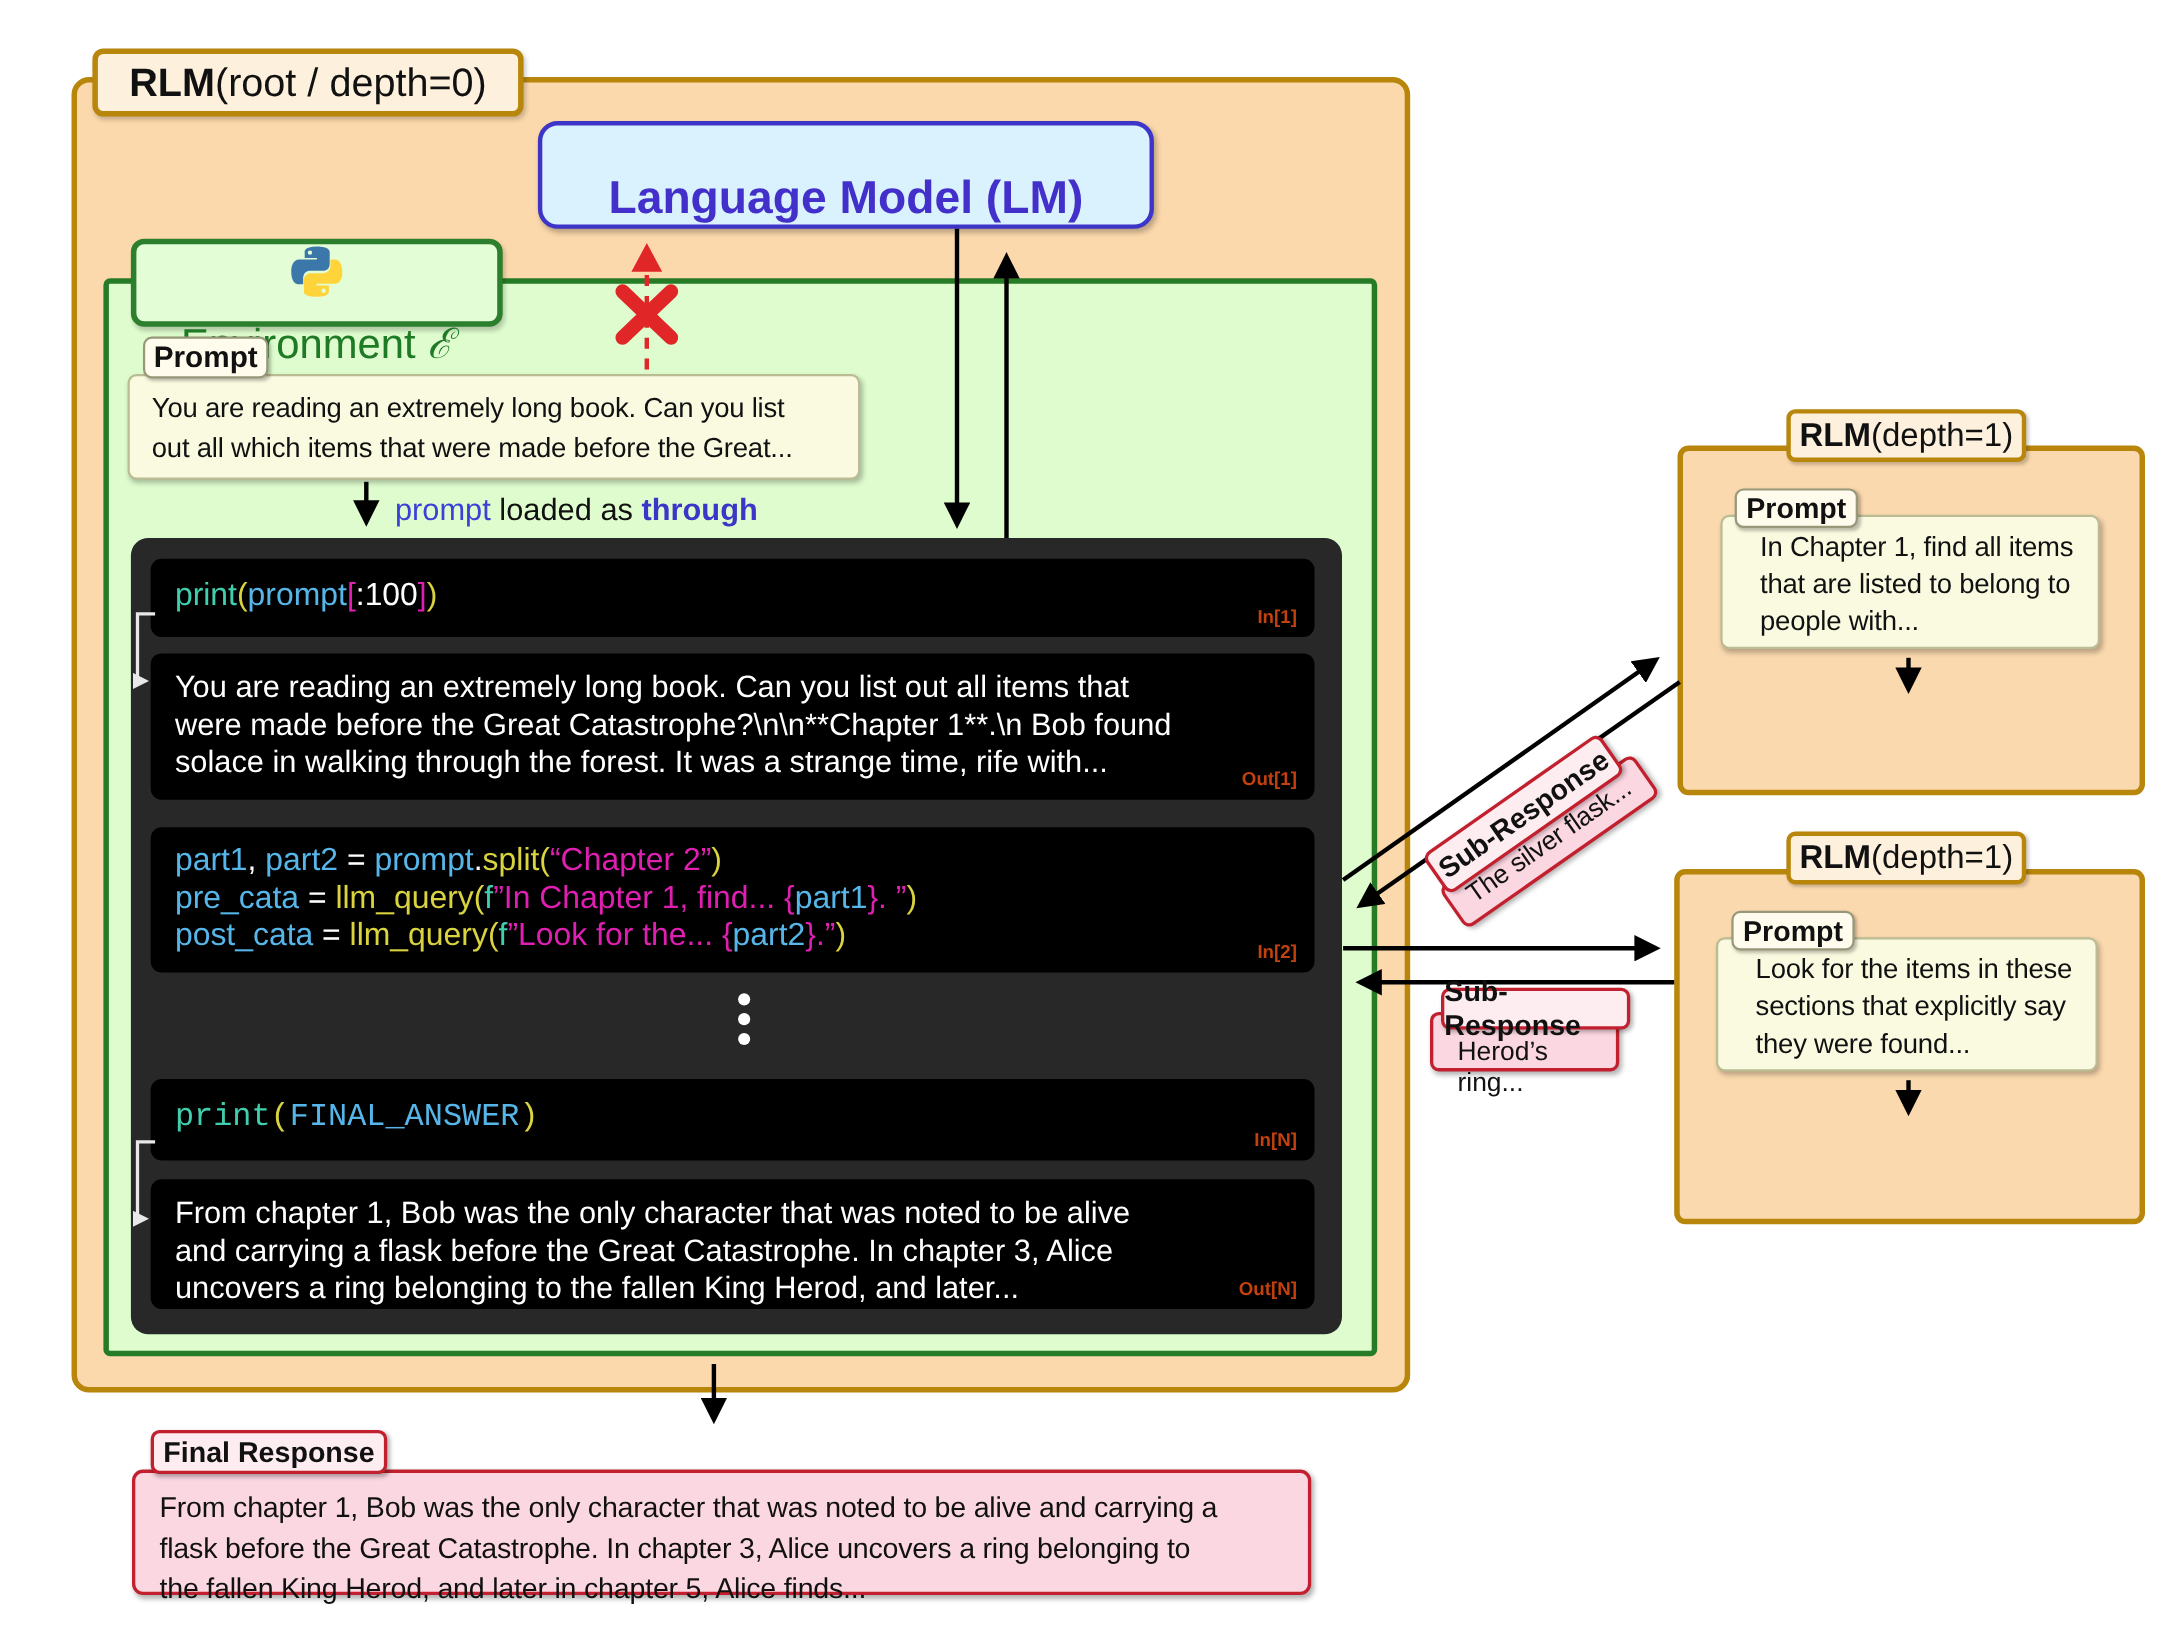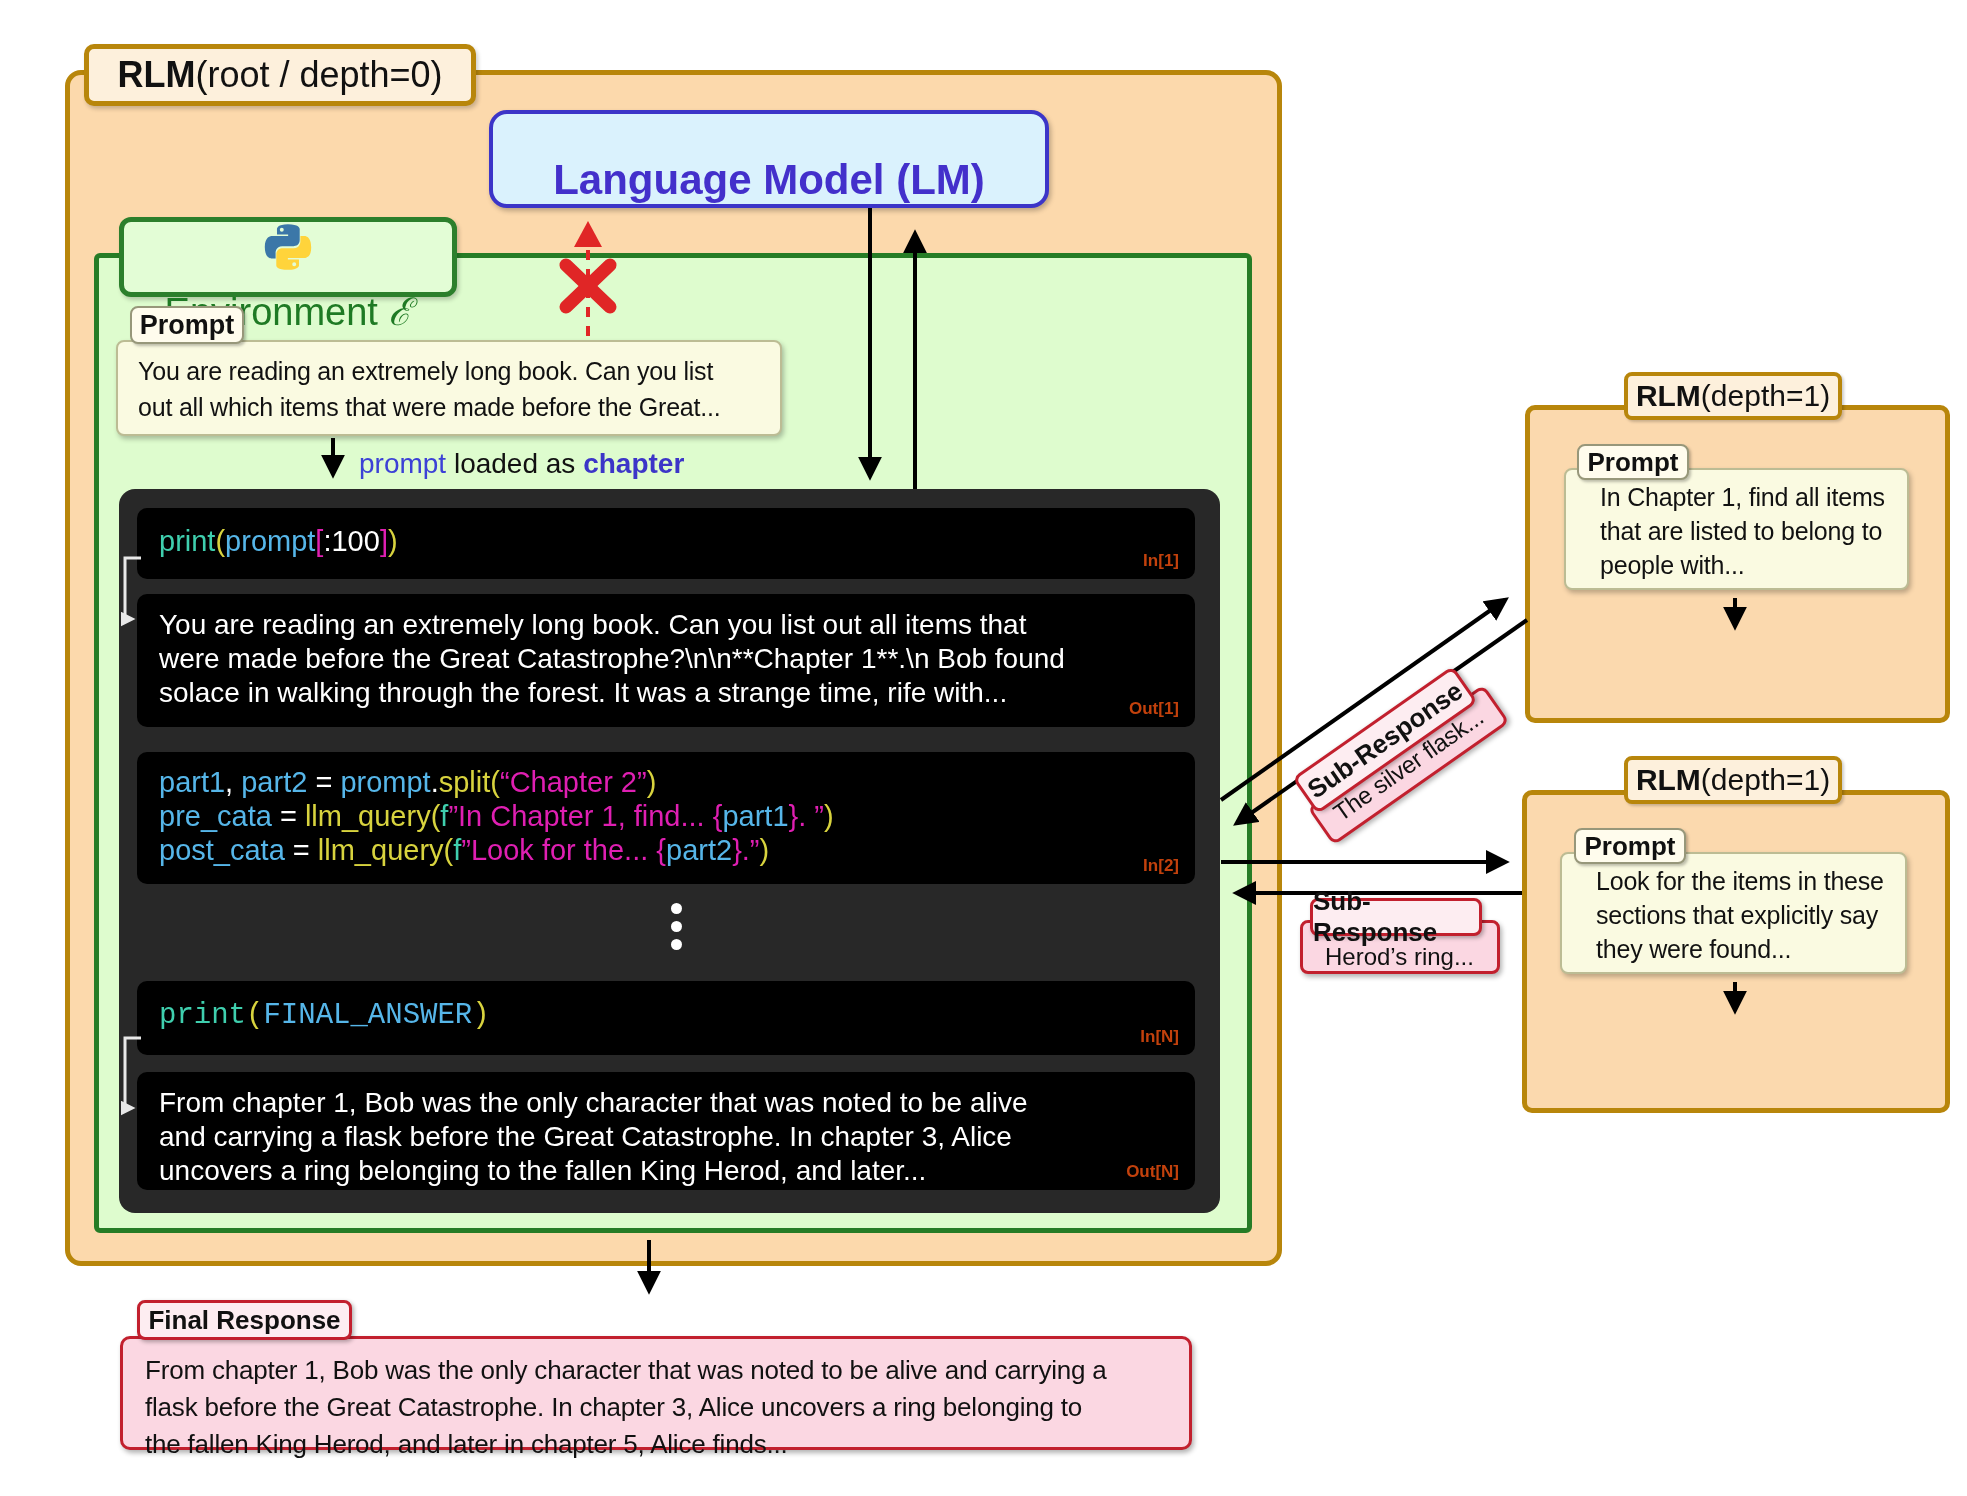--- a/index.html
+++ b/index.html
@@ -36,21 +36,21 @@
   .sub-prompt{font-size:25px;line-height:34px;padding:10px 34px;letter-spacing:-0.2px;}
   .sub-prompt-label{width:112px;height:36px;font-size:26px;}
   .lm-sub{font-size:29px;border-width:3px;border-radius:14px;}
   
   .pink-tag{background:#fdedf1;border:3px solid #c2202e;border-radius:8px;display:flex;align-items:center;justify-content:center;font-weight:bold;font-size:26px;box-shadow:2px 2px 4px rgba(0,0,0,.3);}
   .pink-box{background:#fbd7e2;border:3px solid #c2202e;border-radius:8px;box-shadow:2px 3px 5px rgba(0,0,0,.3);}
   .rot{transform:rotate(-35deg);}
   .sub1-text{left:1264px;top:742px;width:215px;height:46px;font-size:24px;display:flex;align-items:center;justify-content:center;z-index:6;letter-spacing:-0.2px;}
   .sub1-label{left:1250px;top:718px;width:196px;height:44px;border-width:3.5px;z-index:7;}
   .sub2-label{left:1273px;top:898px;width:172px;height:38px;z-index:7;}
-  .sub2-box{left:1263px;top:920px;width:200px;height:54px;font-size:24px;padding:20px 0 0 22px;z-index:6;}
+  .sub2-box{left:1263px;top:920px;width:172px;height:54px;font-size:24px;padding:20px 0 0 22px;z-index:6;}
   .final-label{left:100px;top:1300px;width:215px;height:40px;z-index:3;}
   .final-box{left:83px;top:1336px;width:1072px;height:114px;font-size:26px;line-height:37px;padding:13px 22px;white-space:nowrap;letter-spacing:-0.2px;border-radius:10px;z-index:2;}
   svg.overlay{position:absolute;left:0;top:0;z-index:5;pointer-events:none;}
   .b{font-weight:bold;}
 </style>
 </head>
 <body>
 
 <div class="canvas">
 
@@ -75,21 +75,21 @@
     </span>
     <span class="env-text"><span>Environment</span> <i style="font-family:'DejaVu Serif',serif;">ℰ</i></span>
   </div>
 
   <div class="abs tag prompt-label-root">
       <span>Prompt</span>
     </div>
   <div class="abs note prompt-box-root"><span>You are reading an extremely long book. Can you list<br>out all which items that were made before the Great...</span></div>
 
   <div class="abs caption">
-    <span class="c-blue">prompt</span><span> loaded as </span><span class="c-bold">chapter</span>
+    <span class="c-blue">prompt</span><span> loaded as </span><span class="c-bold">through</span>
   </div>
 
   <div class="abs notebook">
     <div class="cell" style="top:19px;height:71px;">
       <div class="code" style="padding-top:17px;"><span class="tk-t">print</span><span class="tk-y">(</span><span class="tk-b">prompt</span><span class="tk-m">[</span><span class="tk-w">:100</span><span class="tk-m">]</span><span class="tk-y">)</span></div>
       <span class="cell-label">In[1]</span>
     </div>
     <div class="cell" style="top:105px;height:133px;">
       <div class="out-text">You are reading an extremely long book. Can you list out all items that<br>were made before the Great Catastrophe?\n\n**Chapter 1**.\n Bob found<br>solace in walking through the forest. It was a strange time, rife with...</div>
       <span class="cell-label">Out[1]</span>

